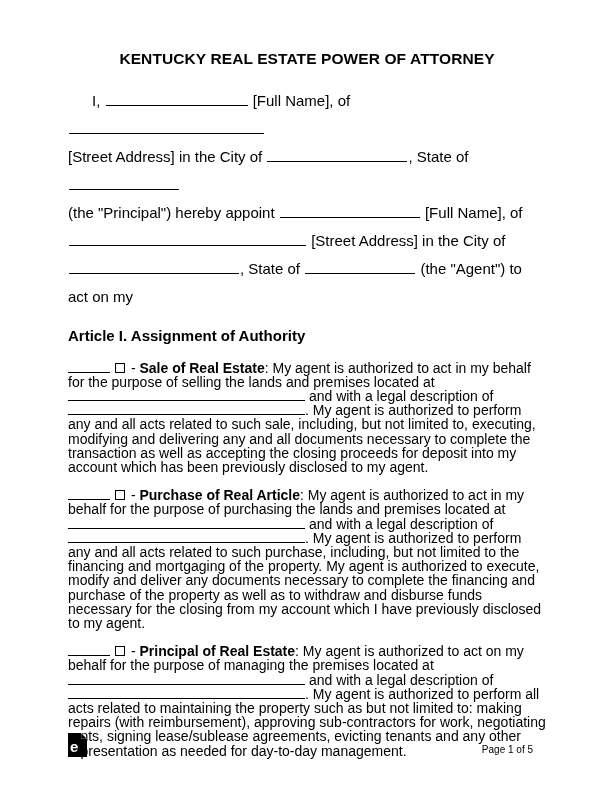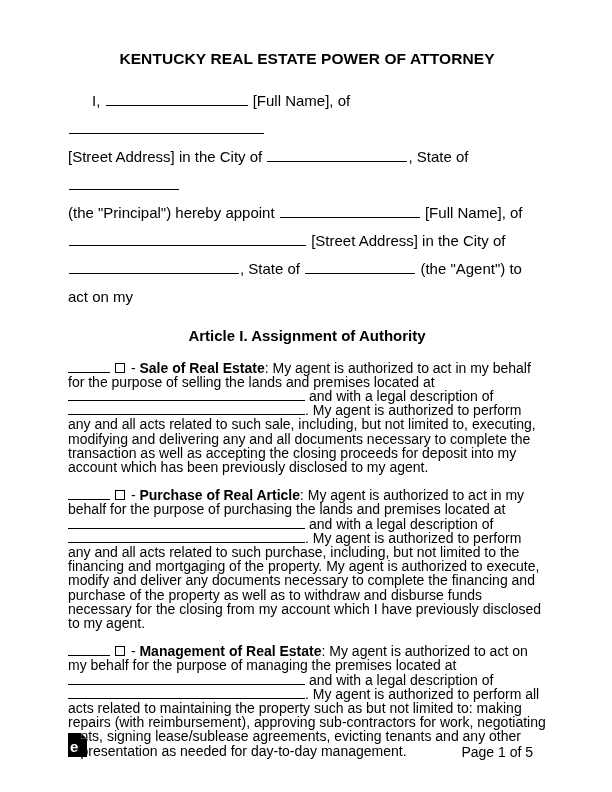--- a/index.html
+++ b/index.html
@@ -68,21 +68,21 @@
   .behalf {
     font-size: 11.5px;
     line-height: 14.2px;
     margin: 10px 0 0 0;
   }
   .bu { font-weight: bold; text-decoration: underline; }
 
   .article-head {
     font-size: 15px;
     font-weight: bold;
-    text-align: center;
+    text-align: left;
     margin: 16px 0 16px 0;
     line-height: 1.2;
   }
 
   .clause {
     font-size: 14px;
     line-height: 14.2px;
     margin: 0 0 14px 0;
     text-align: left;
   }
@@ -128,21 +128,21 @@
     position: absolute;
     left: 0;
     top: 0;
     width: 19px;
     height: 24px;
   }
   .page-num {
     position: absolute;
     right: 0;
     top: 11px;
-    font-size: 14px;
+    font-size: 10px;
     text-align: right;
     white-space: nowrap;
   }
 </style>
 </head>
 <body>
 
 <div class="page">
 
   <div class="content">
@@ -173,21 +173,21 @@
     <p class="clause"><span class="blank-init"></span><span class="cbox"></span><span> - </span><span class="clause-label">Sale of Real Estate</span><span>: </span><span>My agent is authorized to act in my behalf for the purpose of selling the lands and premises located at</span>
       <span class="fill"></span><span> and with a legal description of</span>
       <span class="fill"></span><span>. My agent is authorized to perform any and all acts related to such sale, including, but not limited to, executing, modifying and delivering any and all documents necessary to complete the transaction as well as accepting the closing proceeds for deposit into my account which has been previously disclosed to my agent.</span>
     </p>
 
     <p class="clause"><span class="blank-init"></span><span class="cbox"></span><span> - </span><span class="clause-label">Purchase of Real Article</span><span>: </span><span>My agent is authorized to act in my behalf for the purpose of purchasing the lands and premises located at</span>
       <span class="fill"></span><span> and with a legal description of</span>
       <span class="fill"></span><span>. My agent is authorized to perform any and all acts related to such purchase, including, but not limited to the financing and mortgaging of the property. My agent is authorized to execute, modify and deliver any documents necessary to complete the financing and purchase of the property as well as to withdraw and disburse funds necessary for the closing from my account which I have previously disclosed to my agent.</span>
     </p>
 
-    <p class="clause"><span class="blank-init"></span><span class="cbox"></span><span> - </span><span class="clause-label">Management of Real Estate</span><span>: </span><span>My agent is authorized to act on my behalf for the purpose of managing the premises located at</span>
+    <p class="clause"><span class="blank-init"></span><span class="cbox"></span><span> - </span><span class="clause-label">Principal of Real Estate</span><span>: </span><span>My agent is authorized to act on my behalf for the purpose of managing the premises located at</span>
       <span class="fill"></span><span> and with a legal description of</span>
       <span class="fill"></span><span>. My agent is authorized to perform all acts related to maintaining the property such as but not limited to: making repairs (with reimbursement), approving sub-contractors for work, negotiating rents, signing lease/sublease agreements, evicting tenants and any other representation as needed for day-to-day management.</span>
     </p>
 
   </div>
 
   <div class="footer">
     <svg class="logo" viewBox="0 0 19 24" aria-hidden="true">
       <path d="M0 0 H13 L19 6 V24 H0 Z" fill="#000000"></path>
       <path d="M13 0 L19 6 H13 Z" fill="#ffffff"></path>

